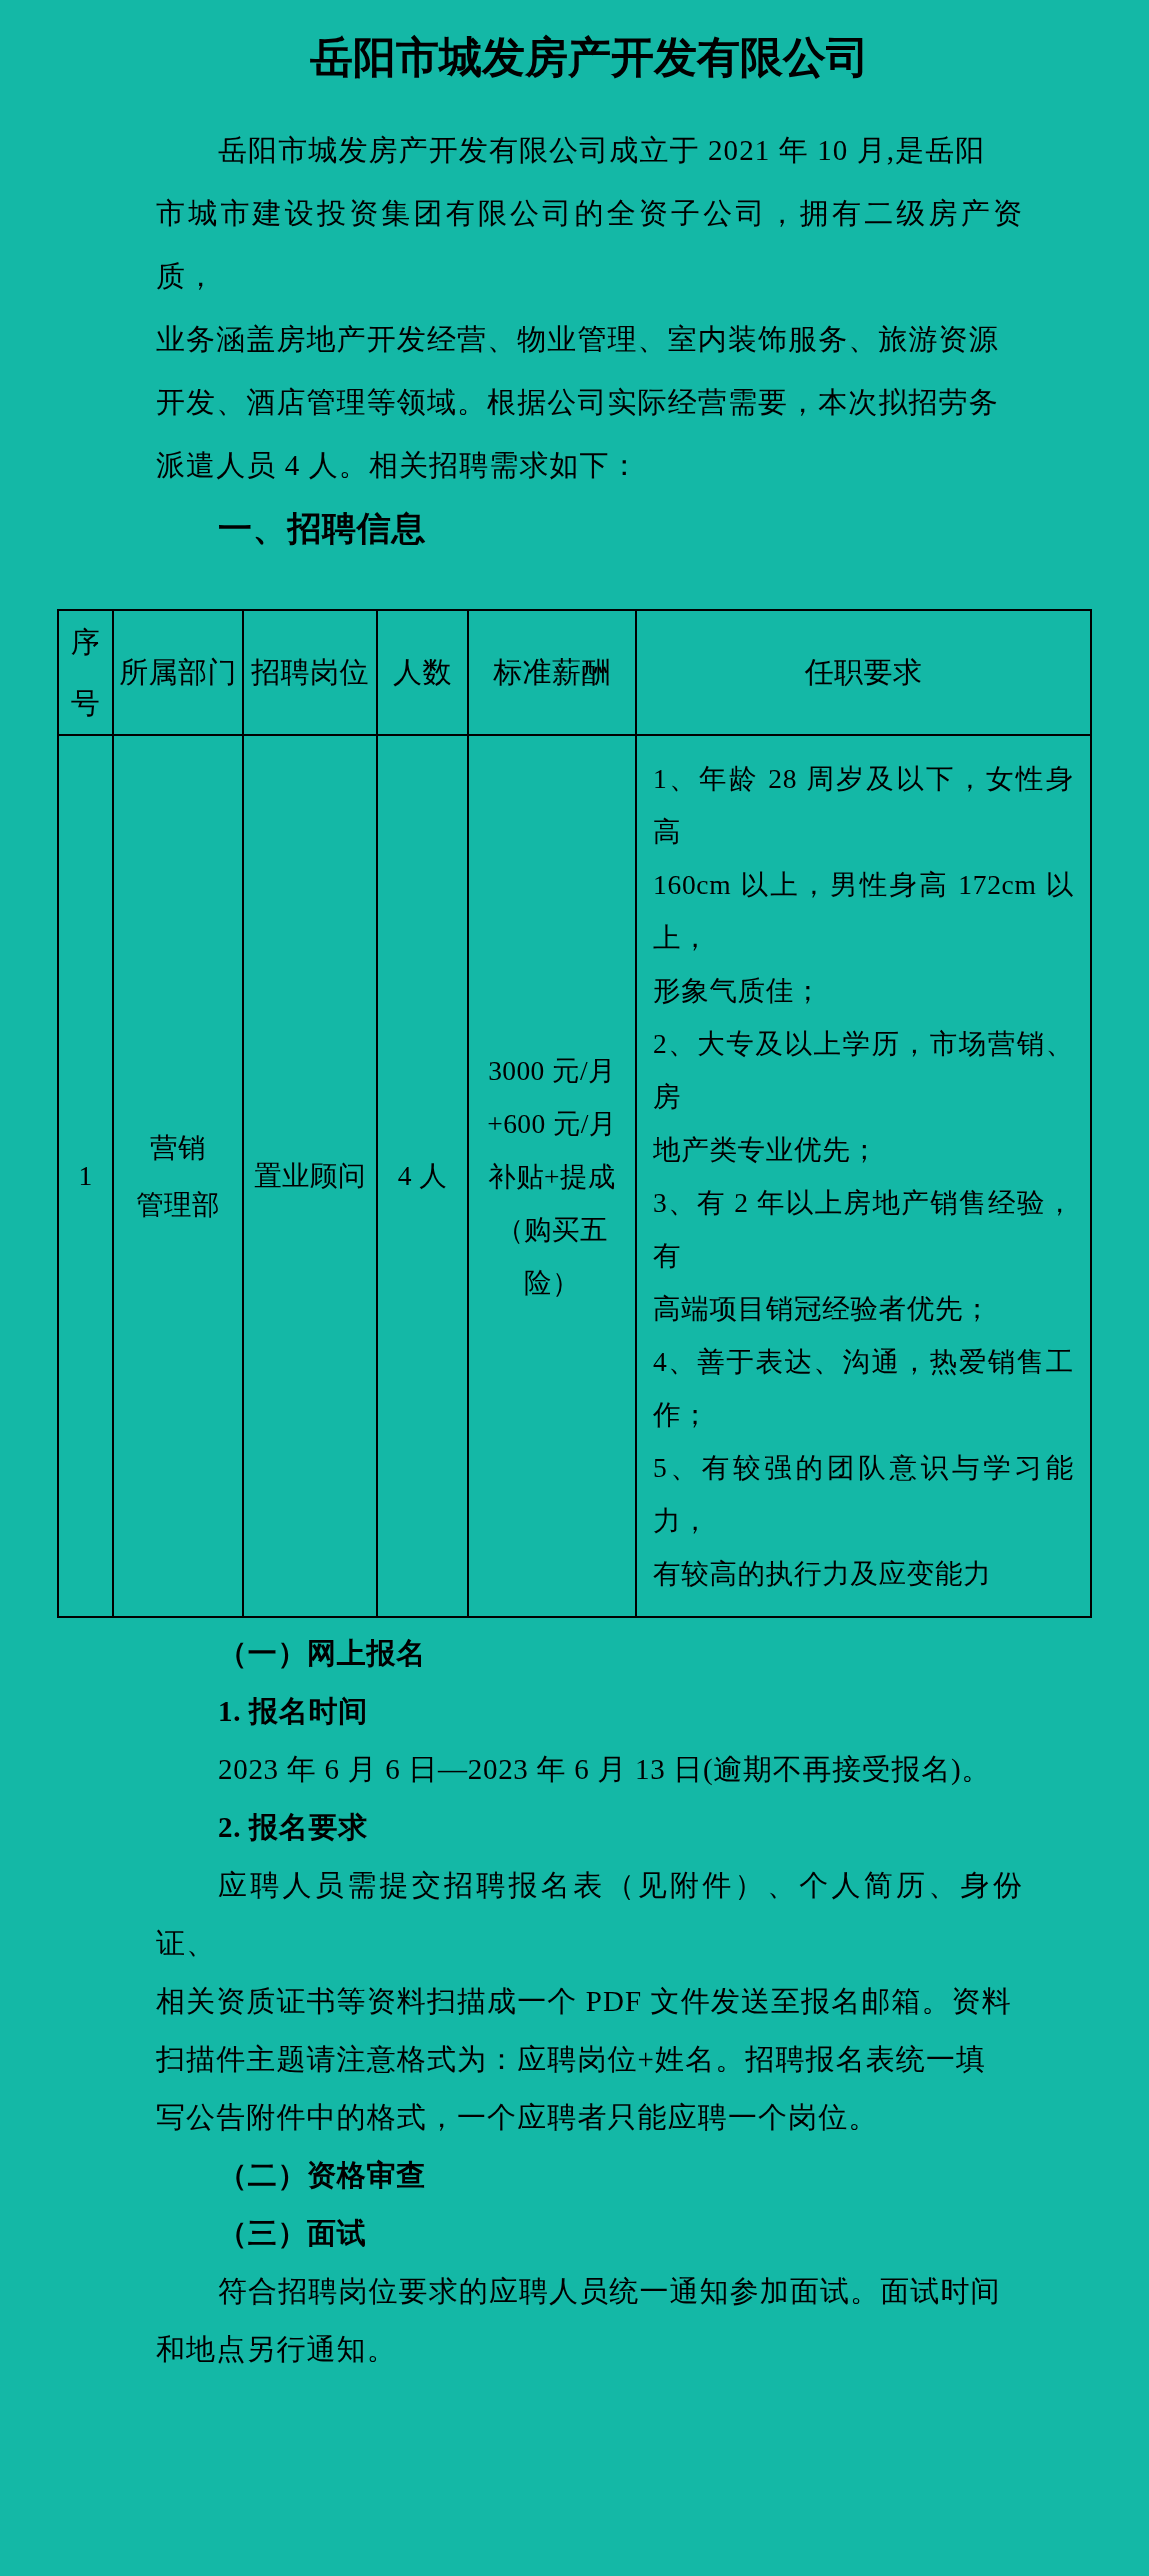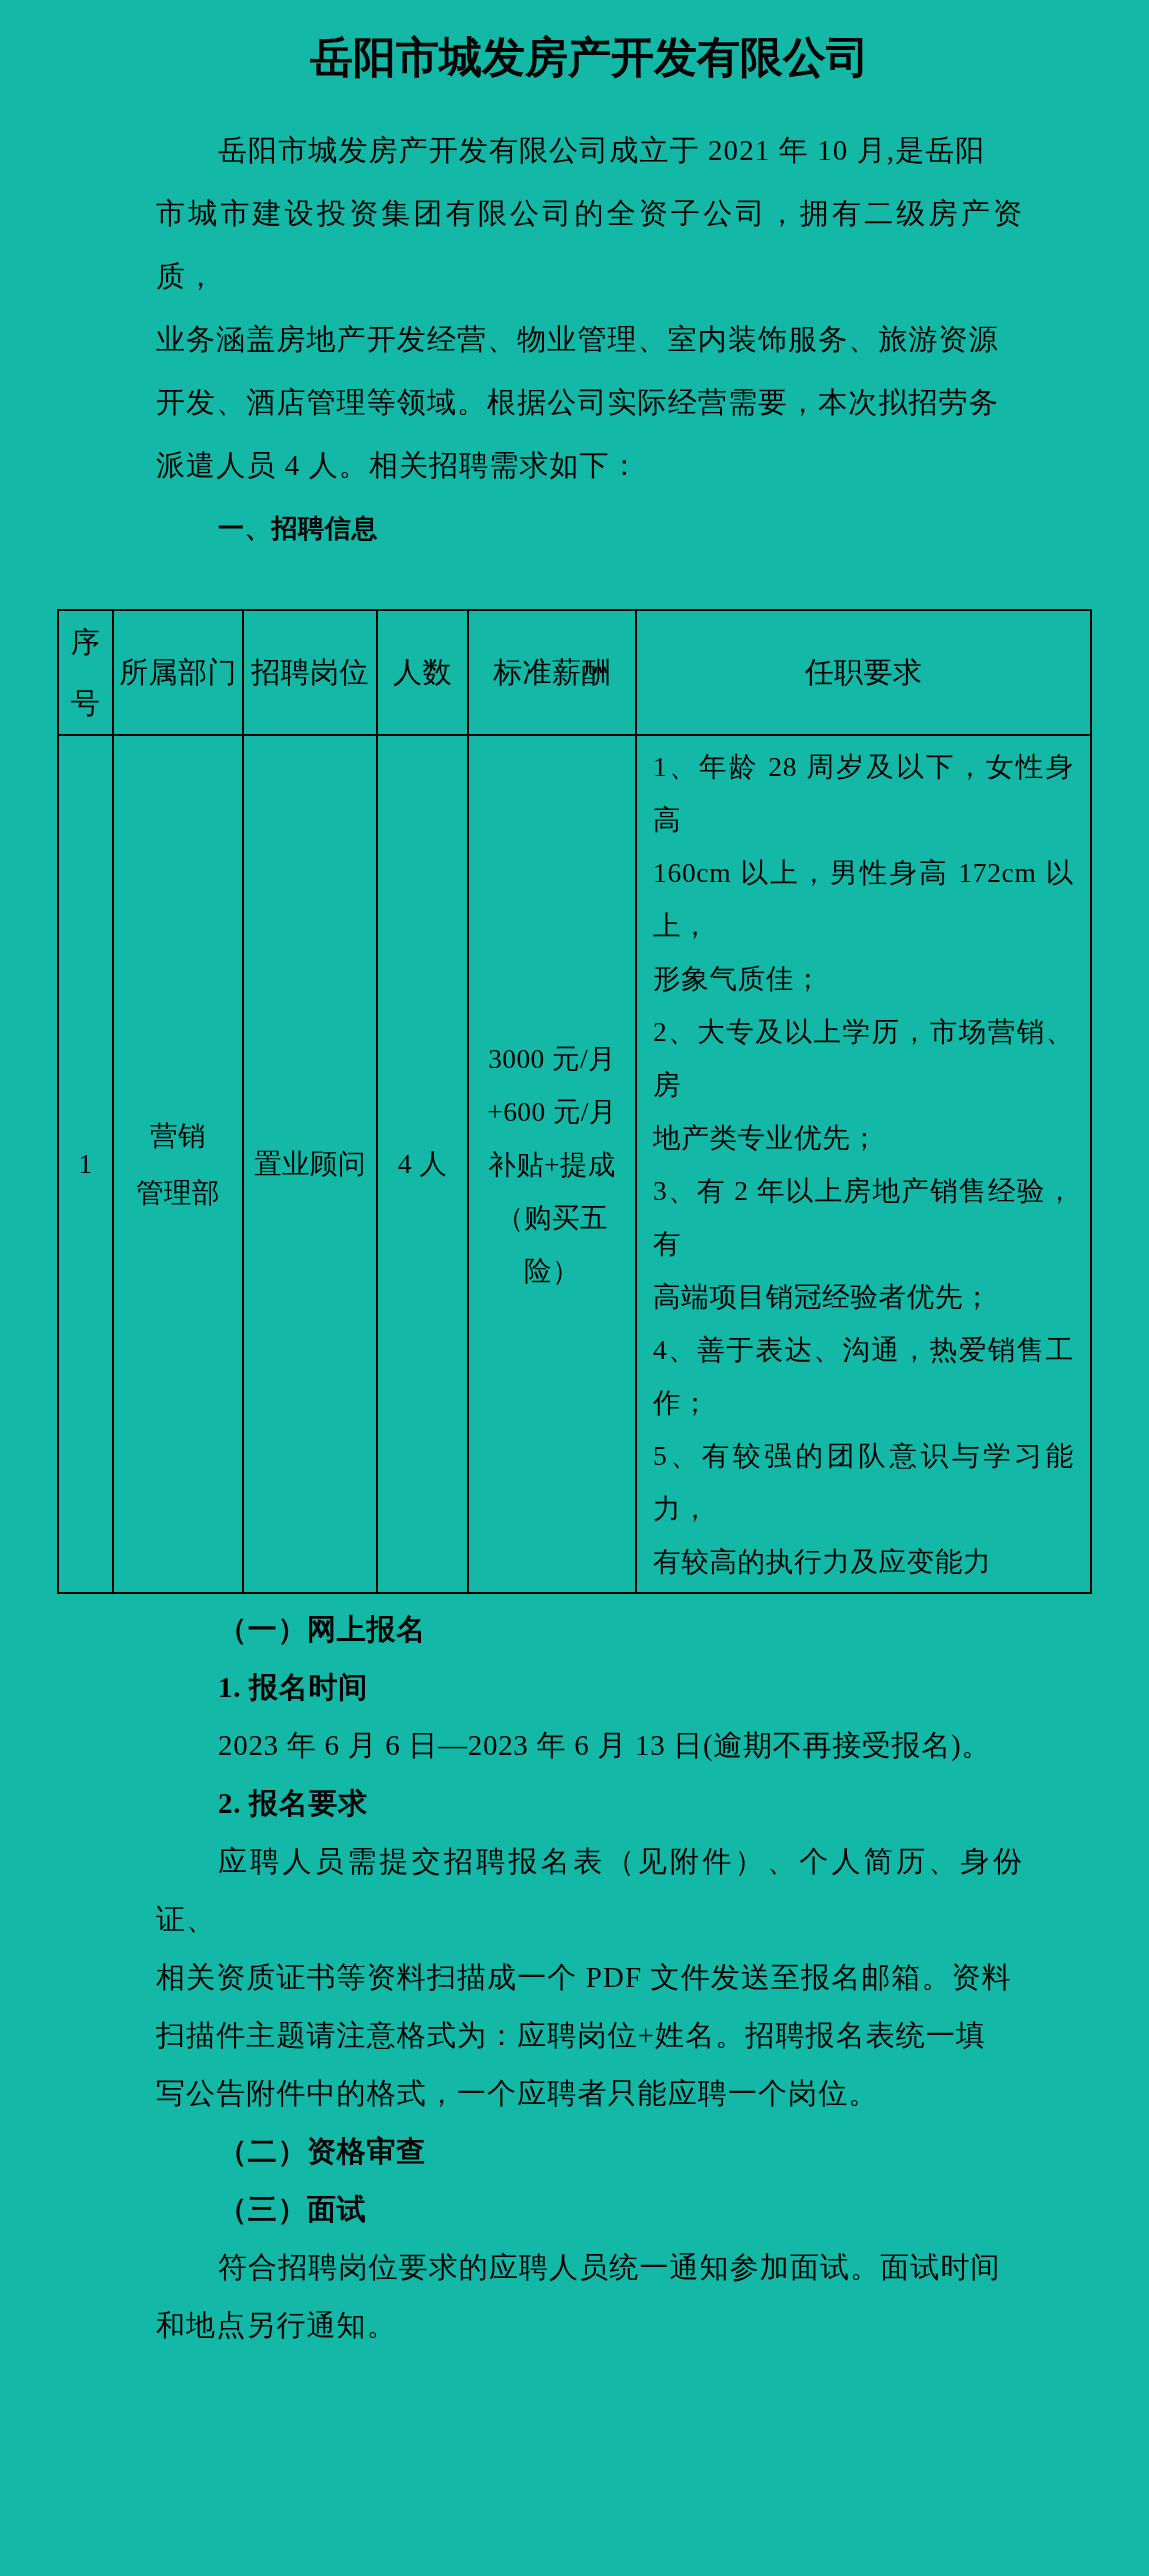--- a/index.html
+++ b/index.html
@@ -39,21 +39,21 @@
     letter-spacing:0.7px;
     white-space:pre-line;
   }
   .sub{
     font-size:29px;
     font-weight:bold;
     text-indent:62px;
     letter-spacing:0.7px;
   }
   .hei{
-    font-size:26px;
+    font-size:34px;
     font-weight:bold;
     font-family:"Liberation Sans","DejaVu Sans",sans-serif;
     text-indent:62px;
     letter-spacing:0.7px;
   }
   .intro{margin-top:33px;}
   .doc-table{
     border-collapse:collapse;
     margin:49px 0 0 57px;
     width:1034px;
@@ -75,21 +75,21 @@
   .doc-table thead th.seq{white-space:pre-line;line-height:61px;}
   .doc-table tbody tr{height:541px;}
   .doc-table td{vertical-align:middle;font-size:27.5px;}
   .doc-table td.center{text-align:center;}
   .doc-table td.dept{text-align:center;white-space:pre-line;line-height:57px;}
   .doc-table td.salary{text-align:center;white-space:pre-line;line-height:53px;}
   .doc-table td.req{
     text-align:justify;
     white-space:pre-line;
     line-height:53px;
-    padding:4px 16px;
+    padding:16px 16px;
     letter-spacing:0.7px;
     border-radius:21px;
   }
   .post{margin-top:5.8px;}
   .c1{width:55px;}
   .c2{width:130px;}
   .c3{width:134px;}
   .c4{width:91px;}
   .c5{width:168px;}
   .c6{width:455px;}

